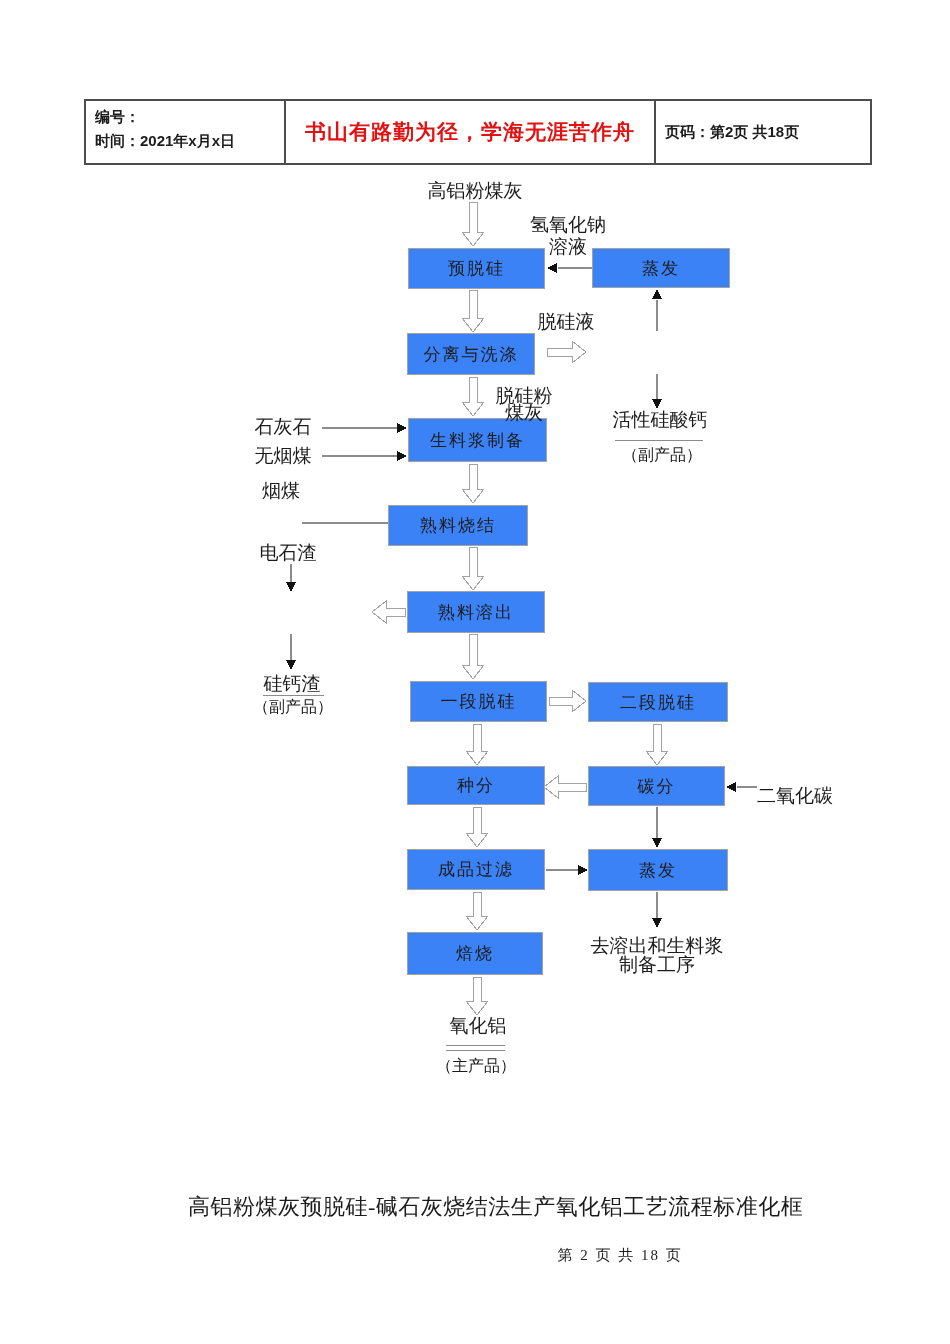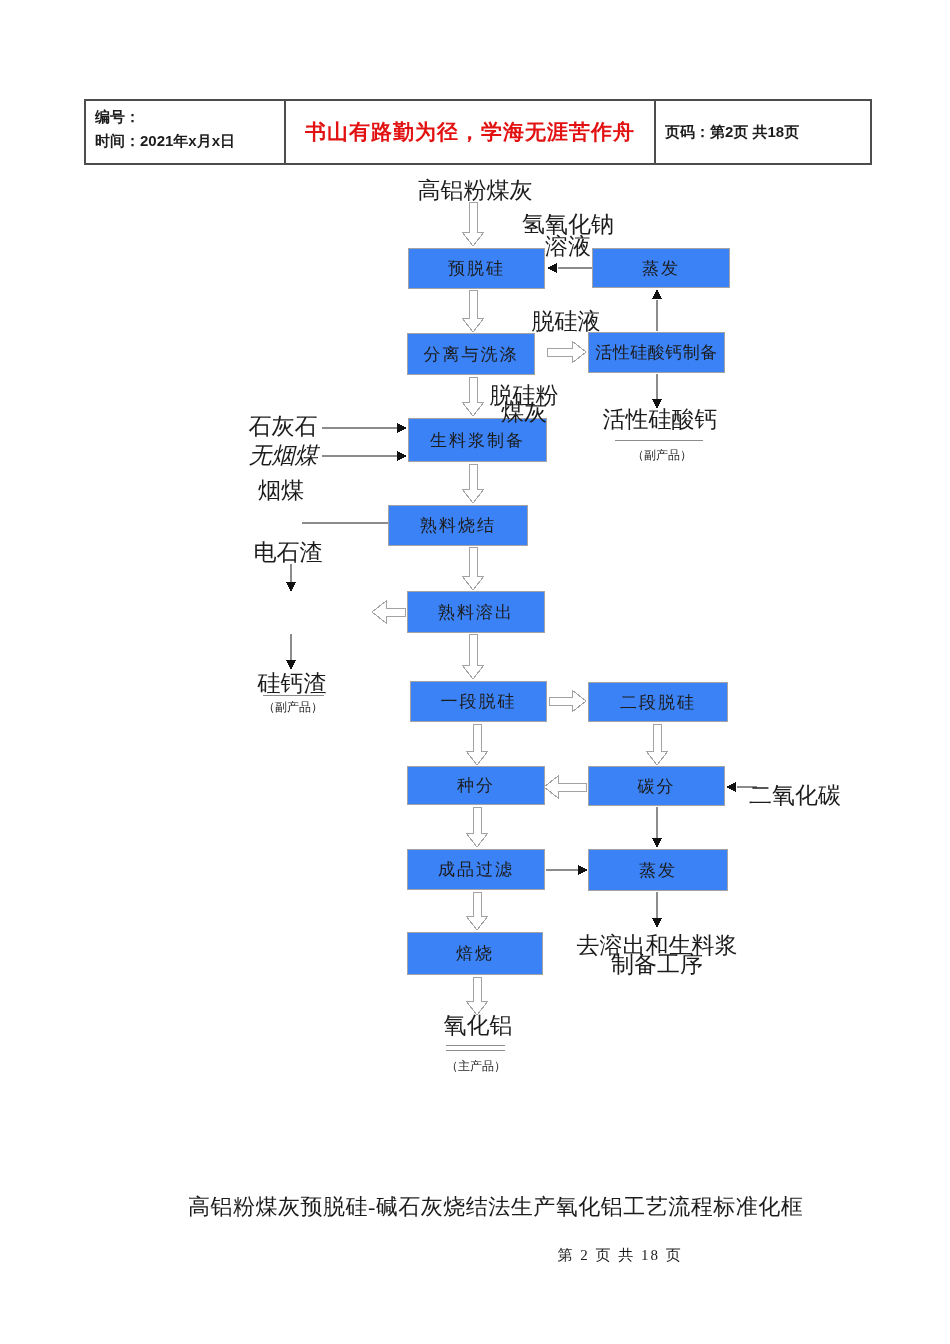--- a/index.html
+++ b/index.html
@@ -22,23 +22,23 @@
           display:flex;align-items:center;justify-content:center;
           font:700 21px "Liberation Sans",sans-serif;color:var(--motto-red);letter-spacing:1px;}
   .hcell-right{flex:1;display:flex;align-items:center;padding-left:9px;
           font:700 15px "Liberation Sans",sans-serif;}
   
   .node{position:absolute;background:#3b82f6;border:1px solid var(--border-gray);box-sizing:border-box;
         display:flex;align-items:center;justify-content:center;
         font-size:17px;letter-spacing:2px;white-space:nowrap;}
   
   .lbl{position:absolute;transform:translateX(-50%);text-align:center;
-       font-size:23px;white-space:nowrap;line-height:20px;}
+       font-size:19px;white-space:nowrap;line-height:20px;}
   .lbl .ln{display:block;}
-  .small{font-size:12px;}
+  .small{font-size:16px;}
   .svgwrap{position:absolute;left:0;top:0;}
   .hollow{fill:#fff;stroke:var(--border-gray);stroke-width:1;}
   .tline{stroke:var(--line-gray);stroke-width:1.2;fill:none;}
   .thead{fill:#111;stroke:none;}
   .uline{stroke:var(--line-gray);stroke-width:1;}
   .caption{position:absolute;left:188px;top:1192px;font-size:22px;letter-spacing:0.5px;white-space:nowrap;}
   .footer{position:absolute;left:620px;top:1246px;transform:translateX(-50%);
           font-size:15px;letter-spacing:2px;white-space:nowrap;}
 </style>
 </head>
@@ -129,21 +129,20 @@
 
     <line class="uline" x1="615" y1="440" x2="703" y2="440"></line>
     <line class="uline" x1="263" y1="695" x2="324" y2="695"></line>
     <line class="uline" x1="446" y1="1045" x2="505" y2="1045"></line>
     <line class="uline" x1="446" y1="1050" x2="505" y2="1050"></line>
   </svg>
 
   <div class="node" style="left:408px;top:248px;width:137px;height:41px;">预脱硅</div>
   <div class="node" style="left:592px;top:248px;width:138px;height:40px;">蒸发</div>
   <div class="node" style="left:407px;top:333px;width:128px;height:42px;">分离与洗涤</div>
-  <div class="node" style="left:588px;top:332px;width:137px;height:41px;letter-spacing:0.5px;">活性硅酸钙制备</div>
   <div class="node" style="left:408px;top:418px;width:139px;height:44px;">生料浆制备</div>
   <div class="node" style="left:388px;top:505px;width:140px;height:41px;">熟料烧结</div>
   <div class="node" style="left:407px;top:591px;width:138px;height:42px;">熟料溶出</div>
   <div class="node" style="left:410px;top:681px;width:137px;height:41px;">一段脱硅</div>
   <div class="node" style="left:588px;top:682px;width:140px;height:40px;">二段脱硅</div>
   <div class="node" style="left:407px;top:766px;width:138px;height:39px;">种分</div>
   <div class="node" style="left:588px;top:766px;width:137px;height:40px;">碳分</div>
   <div class="node" style="left:407px;top:849px;width:138px;height:41px;">成品过滤</div>
   <div class="node" style="left:588px;top:849px;width:140px;height:42px;">蒸发</div>
   <div class="node" style="left:407px;top:932px;width:136px;height:43px;">焙烧</div>
@@ -152,21 +151,21 @@
   <div class="lbl" style="left:568px;top:214px;line-height:22px;">
     <span class="ln">氢氧化钠</span>
     <span class="ln">溶液</span>
   </div>
   <div class="lbl" style="left:566px;top:312px;">脱硅液</div>
   <div class="lbl" style="left:524px;top:387px;line-height:17px;">
     <span class="ln">脱硅粉</span>
     <span class="ln">煤灰</span>
   </div>
   <div class="lbl" style="left:283px;top:417px;">石灰石</div>
-  <div class="lbl" style="left:283px;top:446px;font-style:italic;">无烟煤</div>
+  <div class="lbl" style="left:283px;top:446px;">无烟煤</div>
   <div class="lbl" style="left:281px;top:481px;font-family:Liberation Serif, serif;">烟煤</div>
   <div class="lbl" style="left:288px;top:543px;">电石渣</div>
   <div class="lbl" style="left:660px;top:410px;">活性硅酸钙</div>
   <div class="lbl small" style="left:662px;top:445px;">（副产品）</div>
   <div class="lbl" style="left:292px;top:674px;">硅钙渣</div>
   <div class="lbl small" style="left:293px;top:697px;">（副产品）</div>
   <div class="lbl" style="left:795px;top:786px;">二氧化碳</div>
   <div class="lbl" style="left:657px;top:936px;line-height:19px;">
     <span class="ln">去溶出和生料浆</span>
     <span class="ln">制备工序</span>

